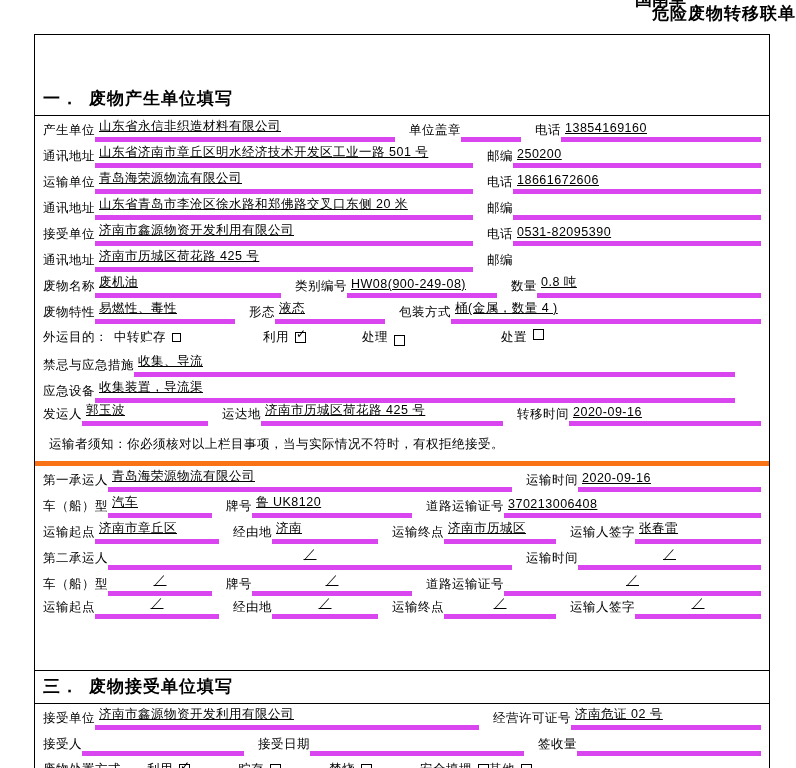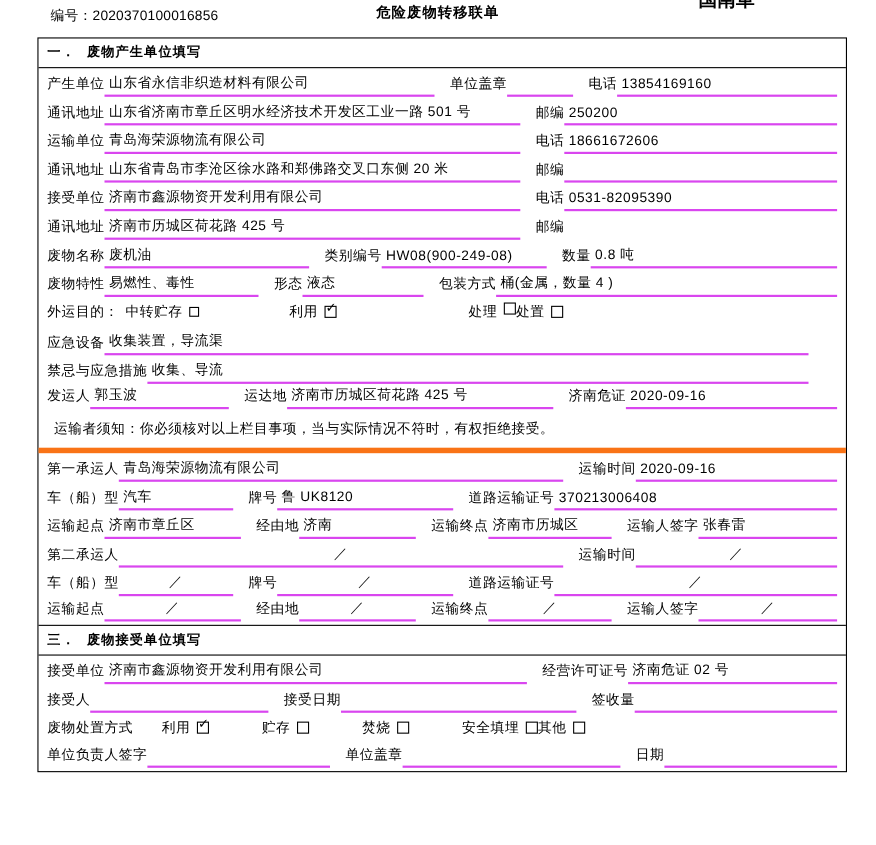--- a/index.html
+++ b/index.html
@@ -17,64 +17,66 @@
   .page { position:relative; width:796px; height:768px; padding: 0; }
 
   
   .header-row { position:relative; height:34px; }
   .doc-number {
     position:absolute; left:46px; top:6px;
     font-size:12.5px; letter-spacing:0.2px;
   }
   .doc-title {
     position:absolute; left:0; right:0; top:2px;
-    text-align:center; font-size:13px; font-weight:bold;
+    text-align:right; font-size:17px; font-weight:bold;
     letter-spacing:1px;
   }
   .stamp {
     position:absolute; right:110px; top:-12px;
     font-weight:bold; font-size:17px; color:#000;
     letter-spacing:0px;
   }
 
   
   .form {
     margin: 0 26px 0 34px;
     border:1px solid #000;
     border-bottom:1px solid #000;
   }
   .sect-head {
     border-bottom:1px solid #000;
     padding:4px 8px 5px 8px;
     font-weight:bold;
-    font-size:12px;
+    font-size:17px;
     letter-spacing:1px;
+    margin-top:48px;
   }
   .sect-head .num { margin-right:10px; }
 
   .row {
     display:flex;
     align-items:flex-end;
     padding:0 8px;
     height:26px;
   }
   .row.tall { height:27px; }
   .lbl {
     white-space:nowrap;
     padding-bottom:3px;
     letter-spacing:0.5px;
   }
   .val {
     position:relative;
-    border-bottom:2px solid #d946ef;
+    border-bottom:5px solid #d946ef;
     padding:0 4px 2px 4px;
     white-space:nowrap;
     overflow:hidden;
     min-height:19px;
     letter-spacing:0.5px;
+    text-decoration:underline;
   }
   .val.center { text-align:center; }
   .gap { width:14px; flex:0 0 auto; }
   .flex1 { flex:1 1 auto; }
 
   .notice {
     padding:7px 10px 8px 14px;
     border-bottom:5px solid #f97316;
     border-top:1px solid #000;
     letter-spacing:0.5px;
@@ -101,23 +103,20 @@
 
   .opt { display:flex; align-items:flex-end; white-space:nowrap; }
   .opt .lbl { padding-bottom:2px; }
 </style>
 </head>
 <body>
 
 <div class="page">
 
   <div class="header-row">
-    <div class="doc-number">
-      <span>编号：</span><span>2020370100016856</span>
-    </div>
     <div class="doc-title">危险废物转移联单</div>
     <div class="stamp">国南革</div>
   </div>
 
   <div class="form">
 
     <div class="sect-head">
       <span class="num">一．</span><span>废物产生单位填写</span>
     </div>
 
@@ -196,49 +195,49 @@
     <div class="row tall" style="align-items:center">
       <span class="lbl" style="padding-bottom:0">外运目的：</span>
       <span class="opt" style="margin-left:6px;align-items:center">
         <span class="lbl" style="padding-bottom:0">中转贮存</span>
         <span class="cbox small"></span>
       </span>
       <span class="opt" style="margin-left:82px;align-items:center">
         <span class="lbl" style="padding-bottom:0">利用</span>
         <span class="cbox checked"></span>
       </span>
-      <span class="opt" style="margin-left:120px;align-items:flex-start">
+      <span class="opt" style="margin-left:56px;align-items:flex-end">
         <span class="lbl" style="padding-bottom:0">处理</span>
         <span class="cbox"></span>
       </span>
-      <span class="opt" style="align-items:center">
+      <span class="opt" style="margin-left:96px;align-items:flex-start">
         <span class="lbl" style="padding-bottom:0">处置</span>
         <span class="cbox"></span>
       </span>
     </div>
 
+
+    <div class="row">
+      <span class="lbl">禁忌与应急措施</span>
+      <span class="val flex1" style="margin-right:26px">收集、导流</span>
+    </div>
 
     <div class="row">
       <span class="lbl">应急设备</span>
       <span class="val flex1" style="margin-right:26px">收集装置，导流渠</span>
-    </div>
-
-    <div class="row">
-      <span class="lbl">禁忌与应急措施</span>
-      <span class="val flex1" style="margin-right:26px">收集、导流</span>
     </div>
 
     <div class="row" style="padding-bottom:3px">
       <span class="lbl">发运人</span>
       <span class="val" style="width:126px">郭玉波</span>
       <span class="gap"></span>
       <span class="lbl">运达地</span>
       <span class="val" style="width:242px">济南市历城区荷花路 425 号</span>
       <span class="gap"></span>
-      <span class="lbl">济南危证</span>
+      <span class="lbl">转移时间</span>
       <span class="val flex1">2020-09-16</span>
     </div>
 
 
     <div class="notice" style="border-top:none">运输者须知：你必须核对以上栏目事项，当与实际情况不符时，有权拒绝接受。</div>
 
     <div class="row">
       <span class="lbl">第一承运人</span>
       <span class="val" style="width:404px">青岛海荣源物流有限公司</span>
       <span class="gap"></span>

